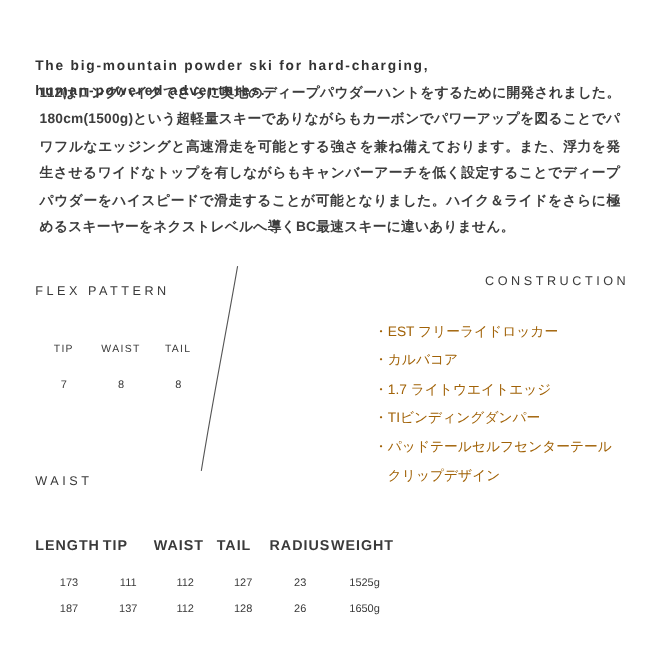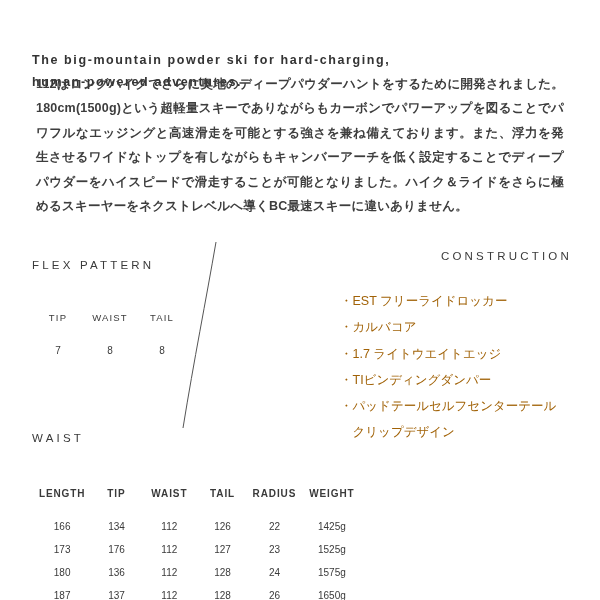--- a/index.html
+++ b/index.html
@@ -132,24 +132,24 @@
   .specs-table {
     position: absolute;
     left: 32px;
     top: 488px;
     width: 330px;
     border-collapse: collapse;
     font-size: 10px;
     color: #3a3a3a;
   }
   .specs-table th {
-    font-size: 10px;
+    font-size: 13px;
     letter-spacing: 0.9px;
     font-weight: bold;
-    text-align: center;
+    text-align: left;
     padding: 0 0 16px 0;
     color: #3a3a3a;
   }
   .specs-table td {
     text-align: center;
     padding: 6px 0;
     font-size: 10px;
     color: #3a3a3a;
   }
   .specs-table th:nth-child(1), .specs-table td:nth-child(1) { width: 62px; }
@@ -209,42 +209,26 @@
         <th>LENGTH</th>
         <th>TIP</th>
         <th>WAIST</th>
         <th>TAIL</th>
         <th>RADIUS</th>
         <th>WEIGHT</th>
       </tr>
     </thead>
     <tbody>
       <tr>
-        <td>166</td>
-        <td>134</td>
-        <td>112</td>
-        <td>126</td>
-        <td>22</td>
-        <td>1425g</td>
-      </tr>
-      <tr>
         <td>173</td>
-        <td>176</td>
+        <td>111</td>
         <td>112</td>
         <td>127</td>
         <td>23</td>
         <td>1525g</td>
-      </tr>
-      <tr>
-        <td>180</td>
-        <td>136</td>
-        <td>112</td>
-        <td>128</td>
-        <td>24</td>
-        <td>1575g</td>
       </tr>
       <tr>
         <td>187</td>
         <td>137</td>
         <td>112</td>
         <td>128</td>
         <td>26</td>
         <td>1650g</td>
       </tr>
     </tbody>

